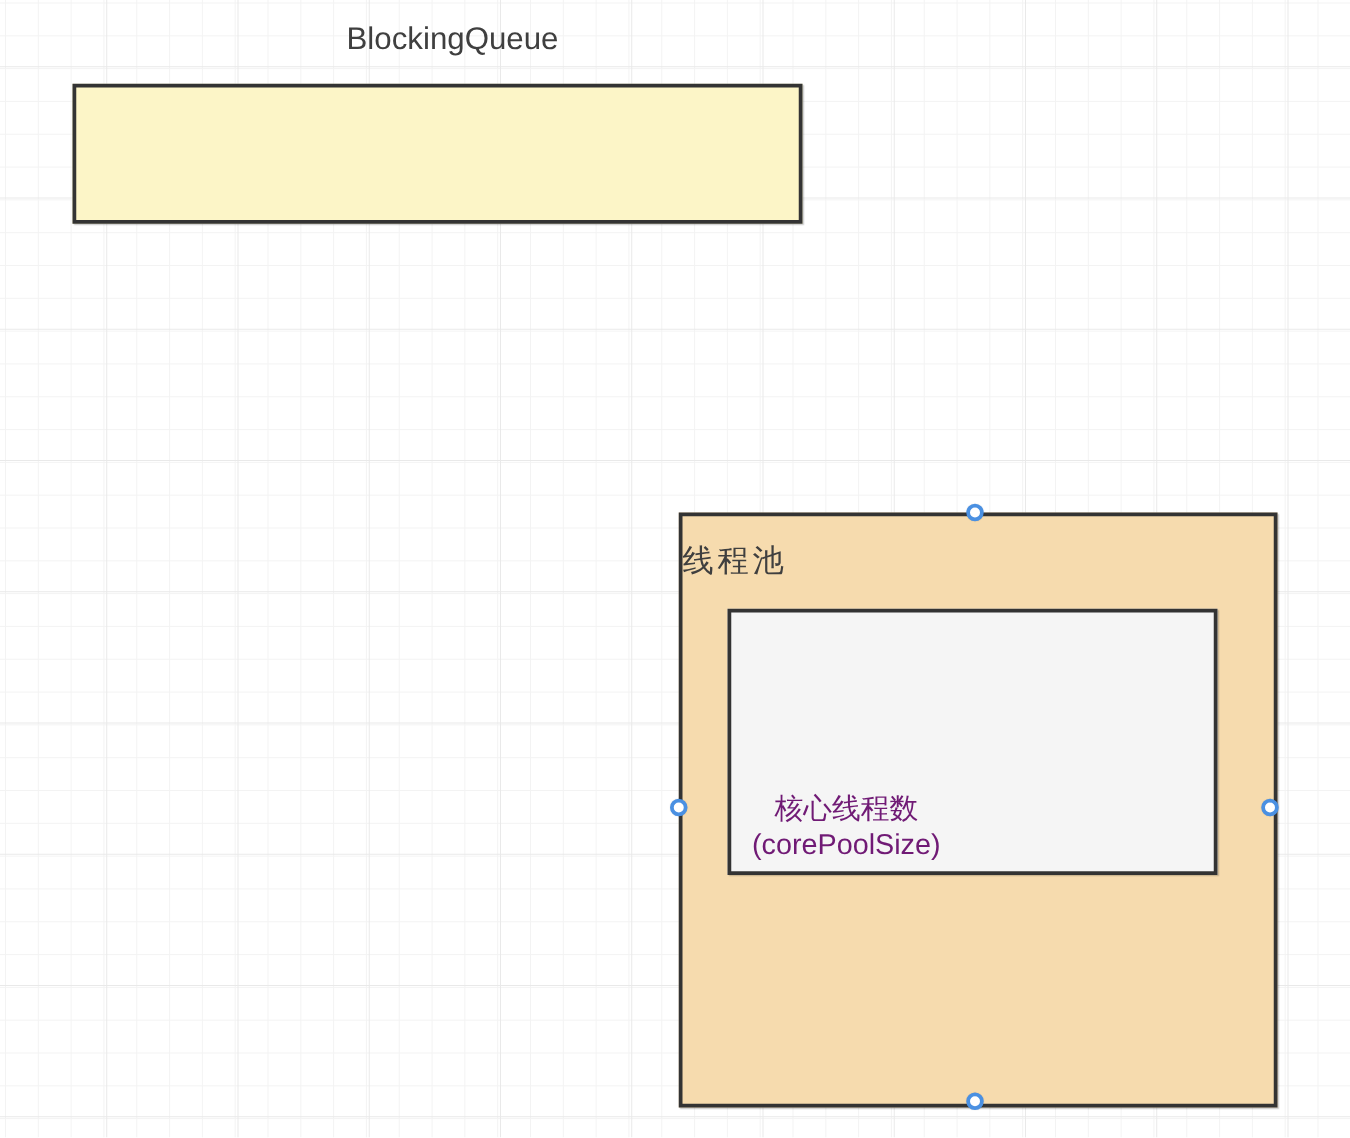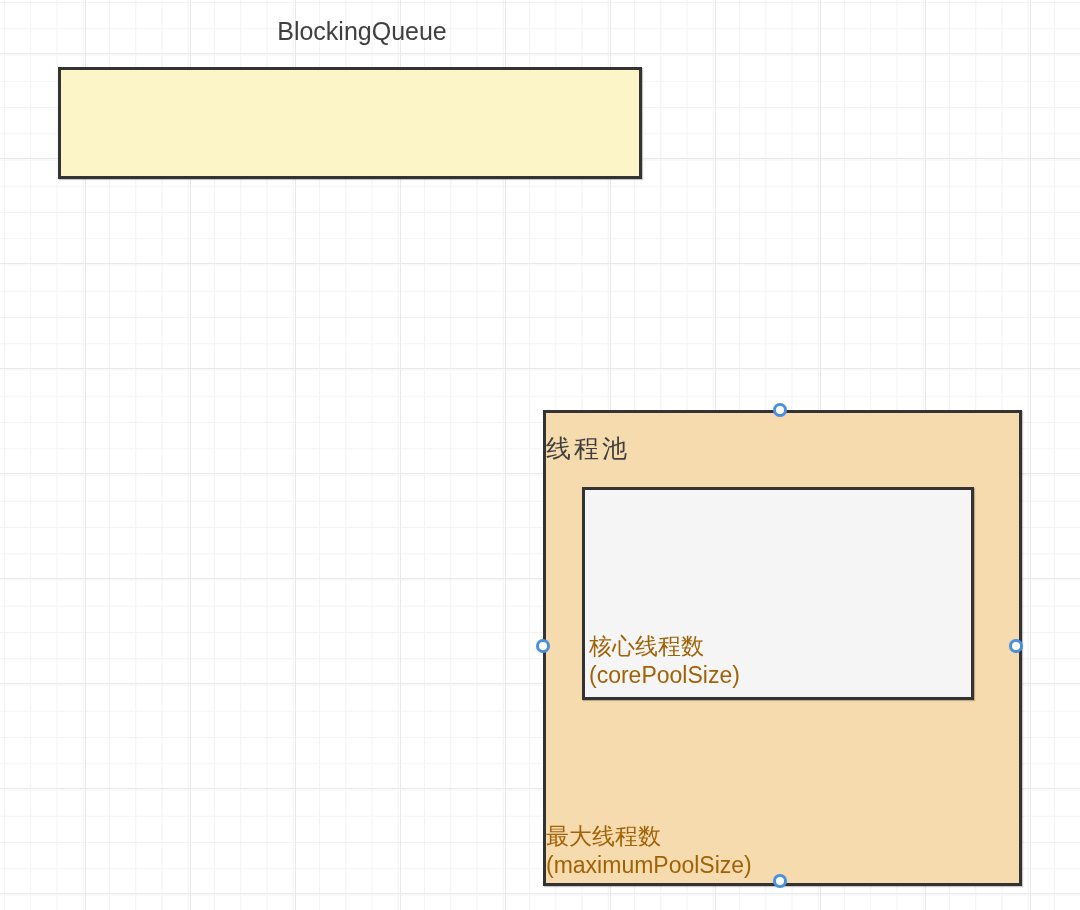--- a/index.html
+++ b/index.html
@@ -38,22 +38,23 @@
   #thread-pool-title {
     position: absolute; top: 19px; left: 0; width: 100%;
     font-size: 25px; letter-spacing: 3px; text-align: left;
   }
   #core-pool-rect { left: 36px; top: 74px; width: 386px; height: 207px; }
 
   .sub-label {
     position: absolute;
     font-size: 23px;
     line-height: 29px;
+    text-align: center;
     white-space: pre-line;
-    color: #a16207;
+    color: #701a75;
   }
   #core-pool-label { left: 4px; bottom: 7px; width: 176px; }
   #max-threads-label { left: 0px; bottom: 3px; width: 226px; }
 
   .handle {
     position: absolute;
     width: 8px; height: 8px;
     background: #ffffff;
     border: 3px solid #4a90e2;
     border-radius: 50%;
@@ -75,22 +76,20 @@
 
   <div id="thread-pool-rect" class="shape" style="background-color: rgb(246, 219, 174);">
 
     <div id="thread-pool-title">线程池</div>
 
     <div id="core-pool-rect" class="shape" style="background-color: rgb(245, 245, 245);">
       <div id="core-pool-label" class="sub-label">核心线程数
 (corePoolSize)</div>
     </div>
 
-    <div id="max-threads-label" class="sub-label">最大线程数
-(maximumPoolSize)</div>
   </div>
 
   <div id="handle-top" class="handle"></div>
   <div id="handle-bottom" class="handle"></div>
   <div id="handle-left" class="handle"></div>
   <div id="handle-right" class="handle"></div>
 
 </div>
 
 </body></html>

